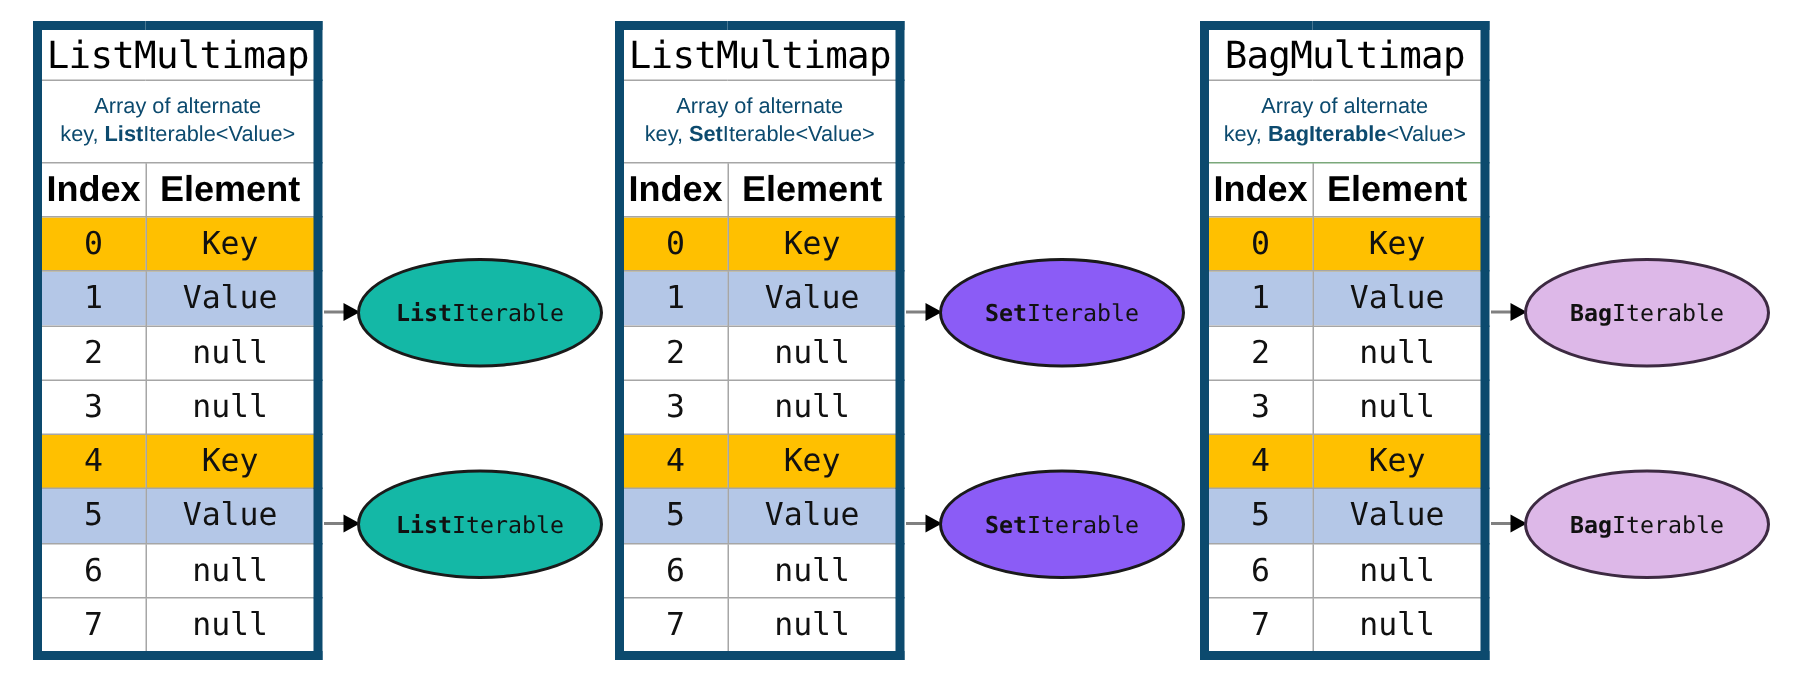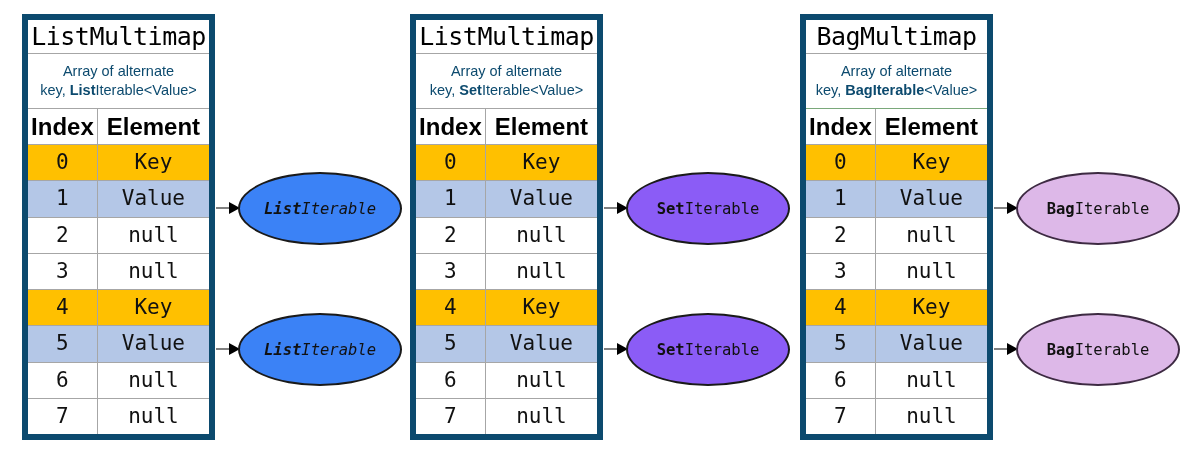--- a/index.html
+++ b/index.html
@@ -105,21 +105,21 @@
     box-sizing: border-box;
     display: flex;
     align-items: center;
     justify-content: center;
     font-family: "DejaVu Sans Mono", monospace;
     font-size: 15.5px;
     color: #111;
     white-space: nowrap;
   }
   .ellipse b { font-weight: bold; }
-  .e-peach  { background: #3b82f6; border-color: #1a1a1a; font-style: italic; }
+  .e-peach  { background: #14b8a6; border-color: #1a1a1a; }
   .e-green  { background: #8b5cf6; border-color: #1a1a1a; }
   .e-purple { background: #ddb8e8; border-color: #3d2a42; }
 
   
   .arrow {
     position: absolute;
     height: 10px;
     display: flex;
     align-items: center;
   }

